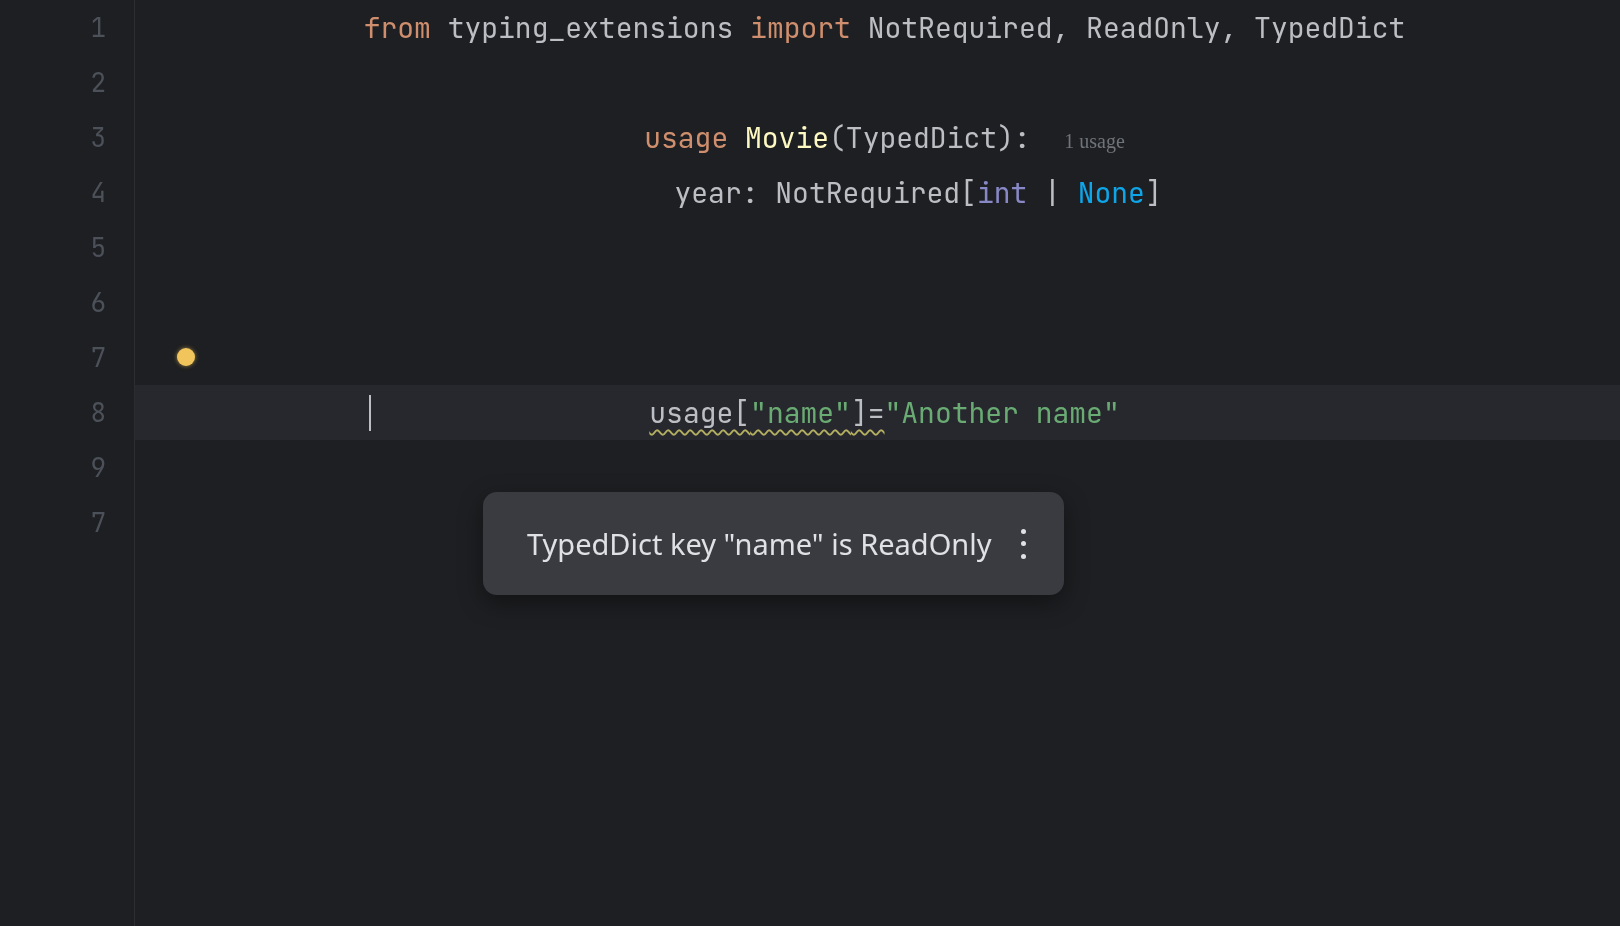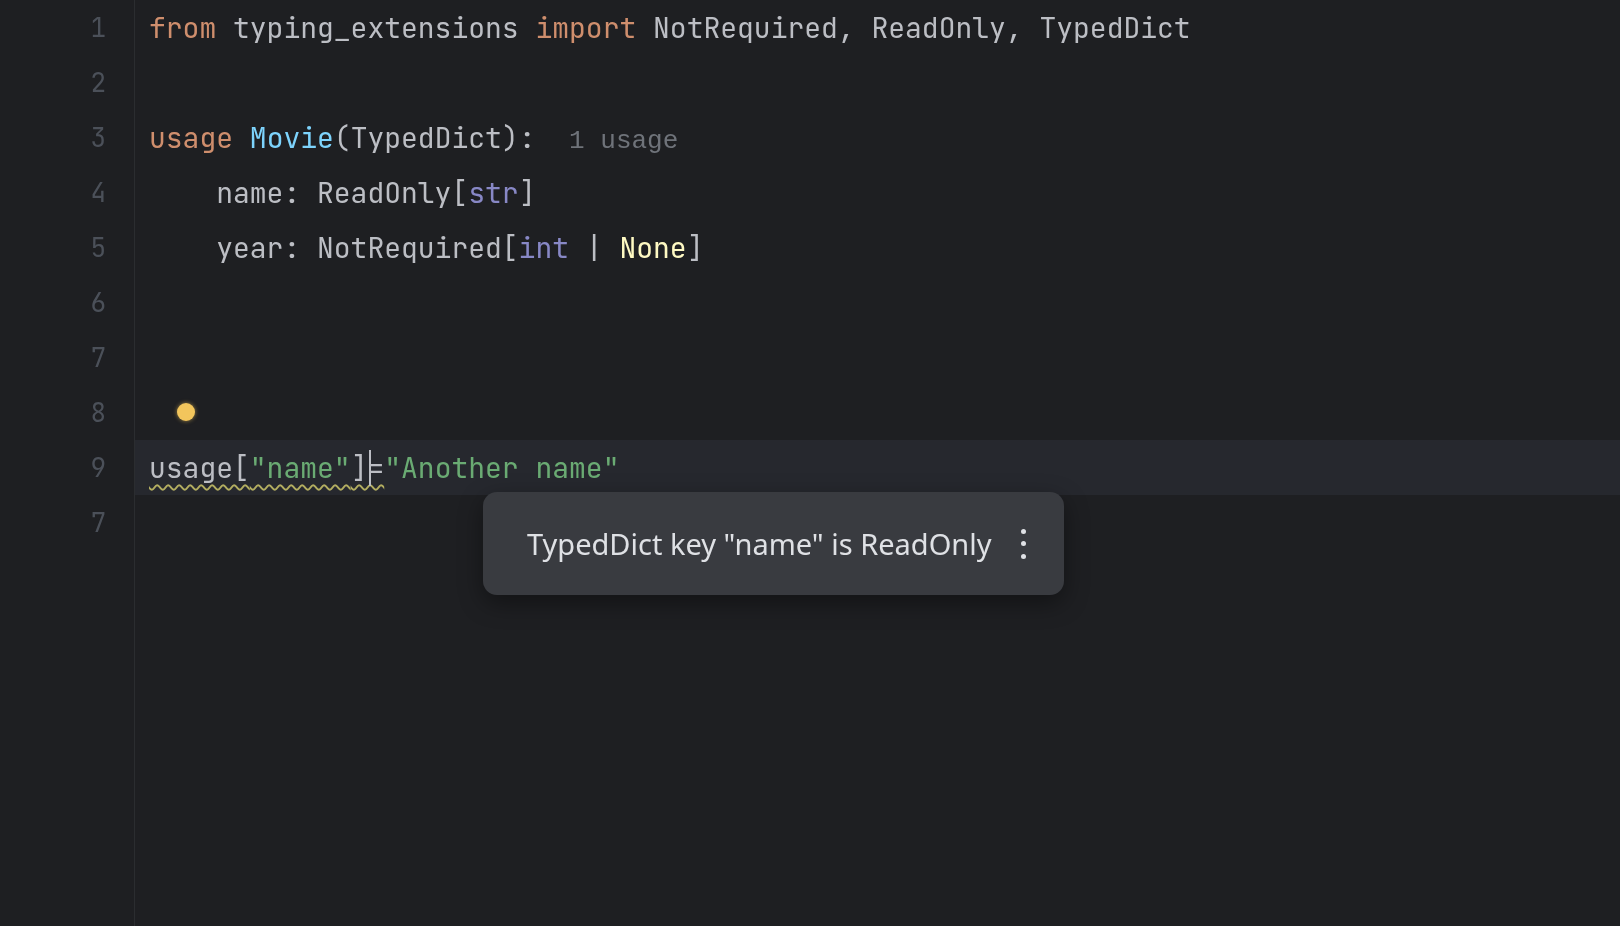--- a/index.html
+++ b/index.html
@@ -27,20 +27,21 @@
     user-select: none;
     border-right: 1px solid #2b2d30;
     flex-shrink: 0;
   }
   .gutter .ln { height: 55px; font-size: 26px; }
   .code {
     position: relative;
     flex: 1;
     padding-left: 14px;
     color: #bcbec4;
+    text-align: center;
   }
   .code .line {
     height: 55px;
     white-space: pre;
     position: relative;
   }
   .line.current {
     background: #26282e;
     margin-left: -14px;
     padding-left: 14px;
@@ -63,29 +64,29 @@
     box-shadow: 0 0 4px rgba(242,197,92,0.6);
   }
   .squiggle {
     text-decoration-line: underline;
     text-decoration-style: wavy;
     text-decoration-color: #b3ae60;
     text-decoration-thickness: 2px;
     text-underline-offset: 6px;
   }
   .kw { color: #cf8e6d; }
-  .cls { color: #7dd3fc; }
+  .cls { color: #fef9c3; }
   .paramkw { color: #cf8e6d; }
   .type { color: #8888c6; }
-  .type2 { color: #fef9c3; margin-top: 48px; }
+  .type2 { color: #0ea5e9; margin-top: 48px; }
   .str { color: #6aab73; }
   .hint {
     color: #6f737a;
-    font-family: Liberation Mono, monospace;
-    font-size: 26px;
+    font-family: Liberation Serif, serif;
+    font-size: 20px;
   }
   .tooltip {
     position: absolute;
     background: #393b40;
     color: #dfe1e5;
     border-radius: 14px;
     padding: 24px 72px 24px 44px;
     font-family: -apple-system, "Segoe UI", system-ui, sans-serif;
     font-size: 29px;
     box-shadow: 0 8px 24px rgba(0,0,0,0.4);
@@ -127,21 +128,20 @@
   </div>
 
   <div class="code">
 
     <div class="line"><span class="kw">from</span> <span>typing_extensions</span> <span class="kw">import</span> <span>NotRequired, ReadOnly, TypedDict</span></div>
 
     <div class="line"></div>
 
     <div class="line"><span class="kw">usage</span> <span class="cls">Movie</span><span>(</span><span>TypedDict</span><span>):</span>  <span class="hint">1 usage</span></div>
 
-    <div class="line"><span>    </span><span>name: ReadOnly[</span><span class="type">str</span><span>]</span></div>
 
     <div class="line"><span>    </span><span>year: NotRequired[</span><span class="type">int</span><span> | </span><span class="type2">None</span><span>]</span></div>
 
     <div class="line"></div>
 
     <div class="line"></div>
 
     <div class="line">
       <div class="bulb"></div><span>movie = Movie(</span><span class="paramkw">name</span><span>=</span><span class="str">"Movie name"</span><span>)</span></div>
 

